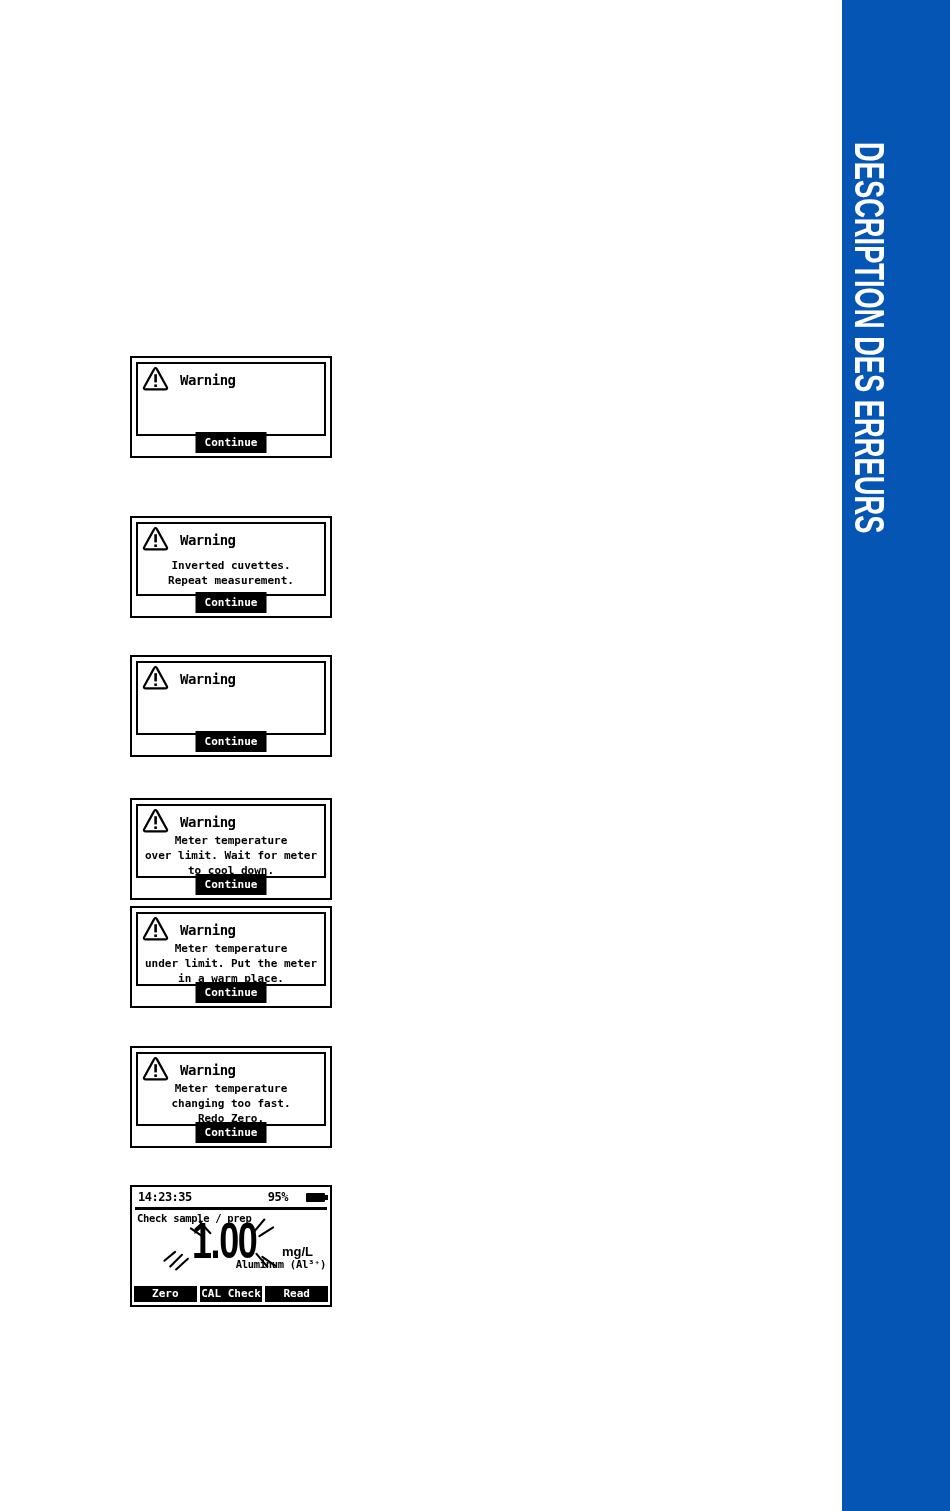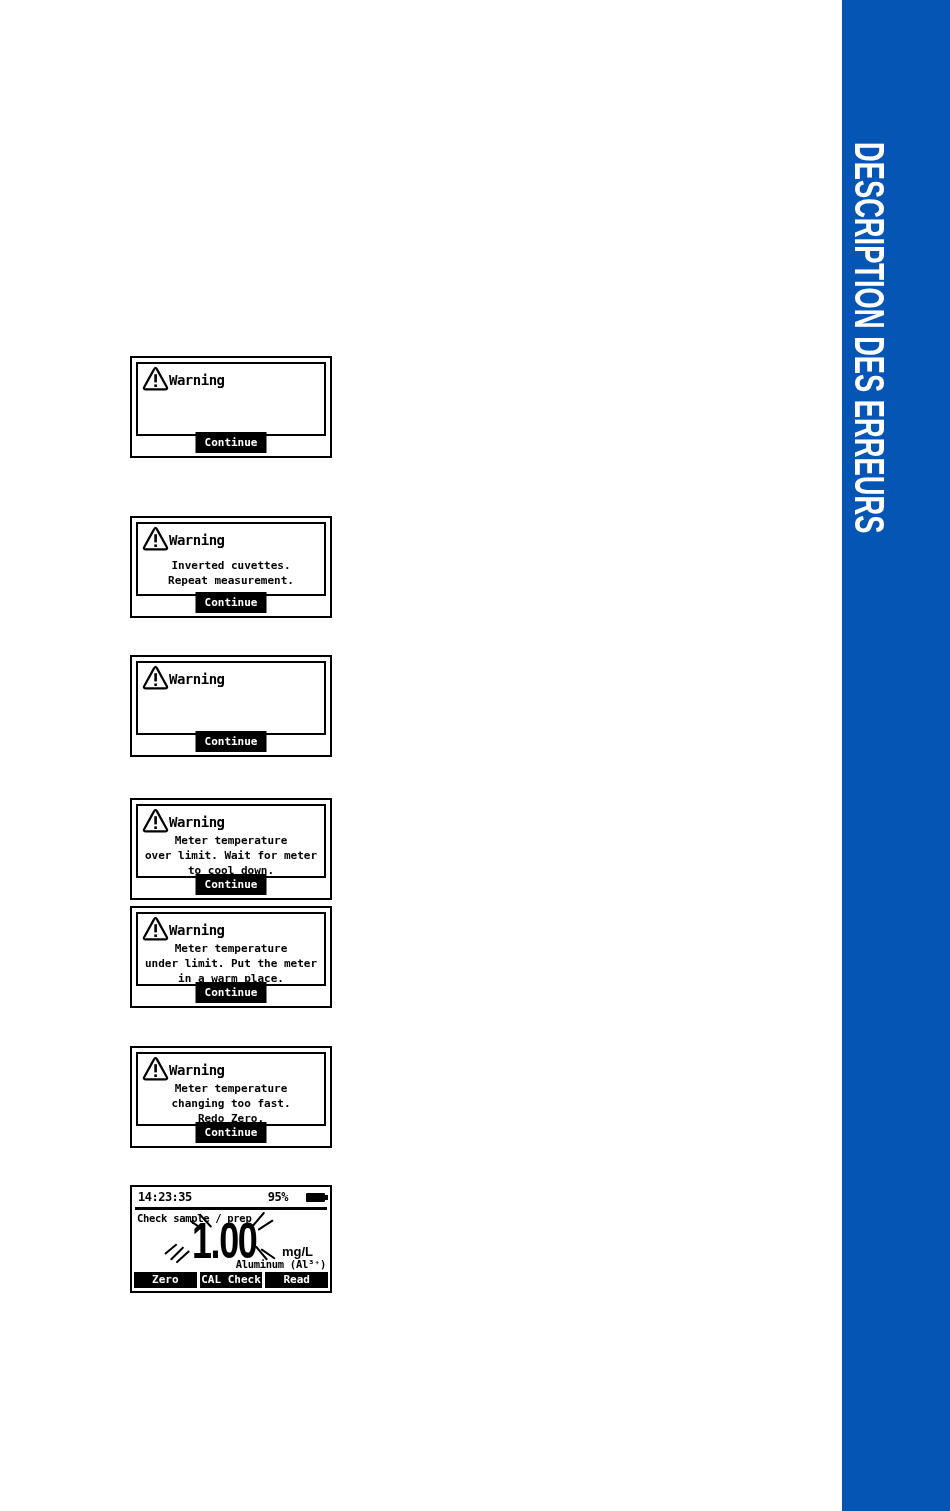--- a/index.html
+++ b/index.html
@@ -11,24 +11,24 @@
   html,body{background:#fff;}
   .page{position:relative;width:950px;height:1511px;background:var(--paper);overflow:hidden;}
 
   
   .lcd{
     position:absolute;left:130px;width:202px;background:#fff;
     border:2px solid var(--ink);color:var(--ink);
     font-family:"DejaVu Sans Mono","Liberation Mono",monospace;
   }
   .warn{height:102px;}
-  .meas{height:108px;}
+  .meas{height:122px;}
 
   .msgbox{position:absolute;top:4px;left:4px;right:4px;bottom:20px;border:2px solid var(--ink);}
-  .msg-head{position:absolute;top:2px;left:4px;right:2px;height:27px;display:flex;align-items:center;gap:0;}
+  .msg-head{position:absolute;top:2px;left:4px;right:2px;height:27px;display:flex;align-items:center;gap:11px;}
   .warn-icon{width:27px;height:25px;flex:0 0 auto;}
   .msg-title{font-weight:bold;font-size:14px;letter-spacing:-0.5px;}
   .msg-lines{
     position:absolute;top:29px;bottom:1px;left:0;right:0;
     display:flex;flex-direction:column;align-items:center;justify-content:center;
     font-weight:bold;font-size:11px;line-height:15px;white-space:nowrap;text-align:center;
   }
   .continue-btn{
     position:absolute;bottom:3px;left:50%;transform:translateX(-50%);
     background:var(--ink);color:#fff;font-weight:bold;font-size:11px;

